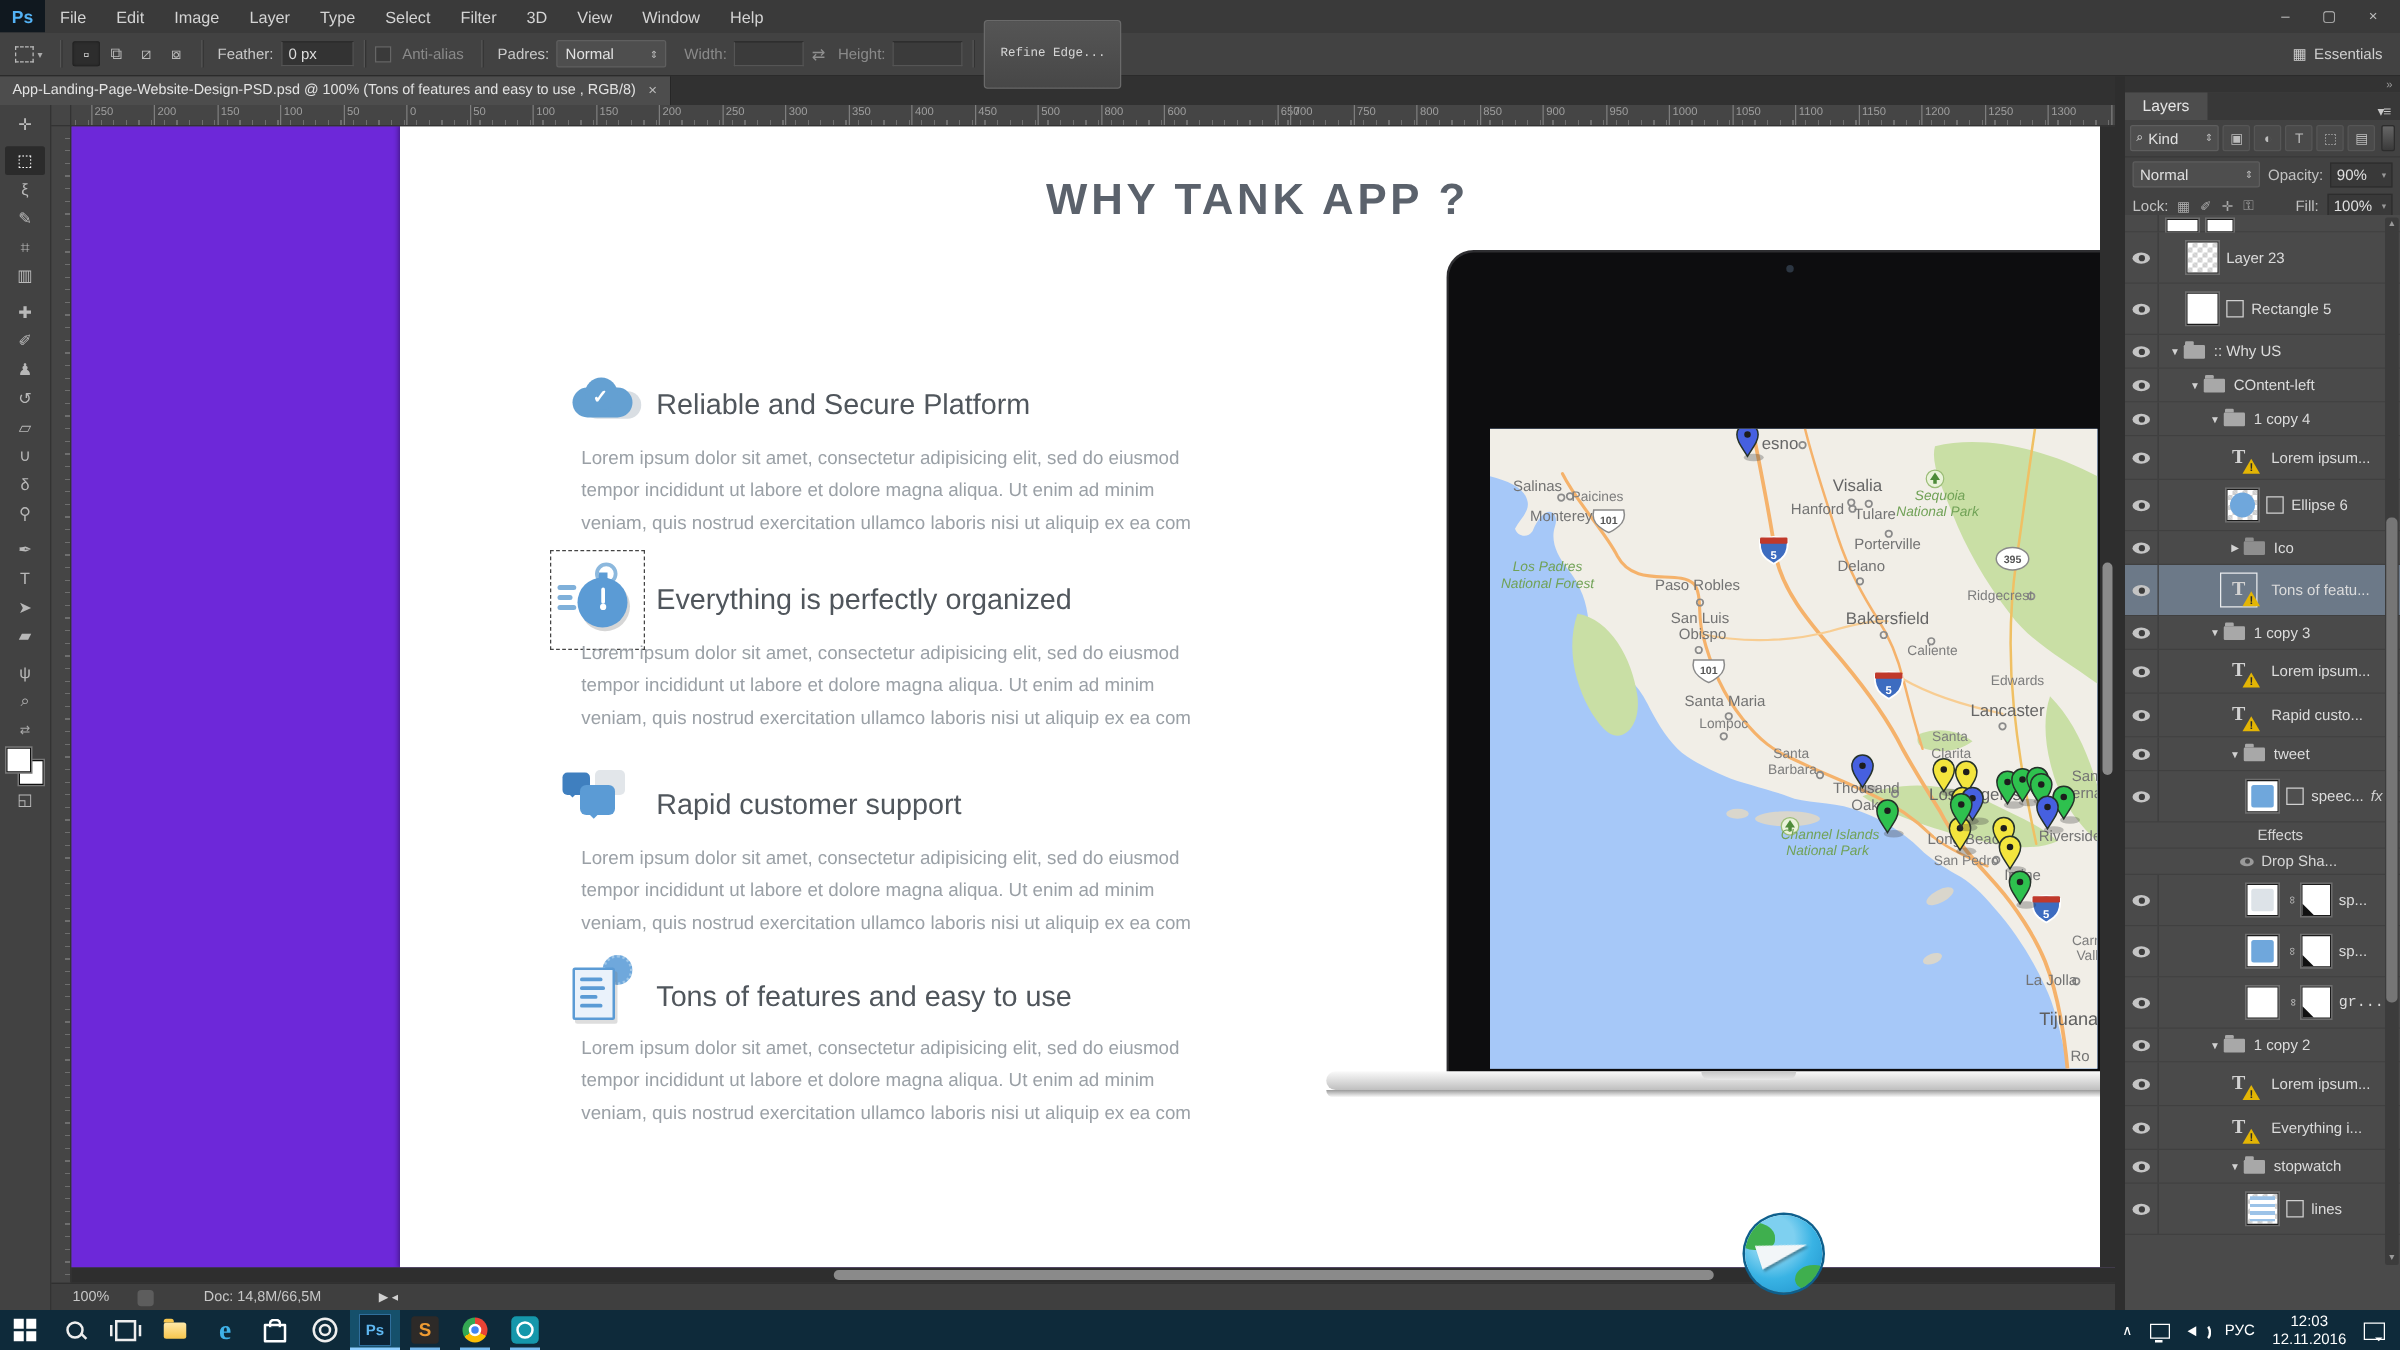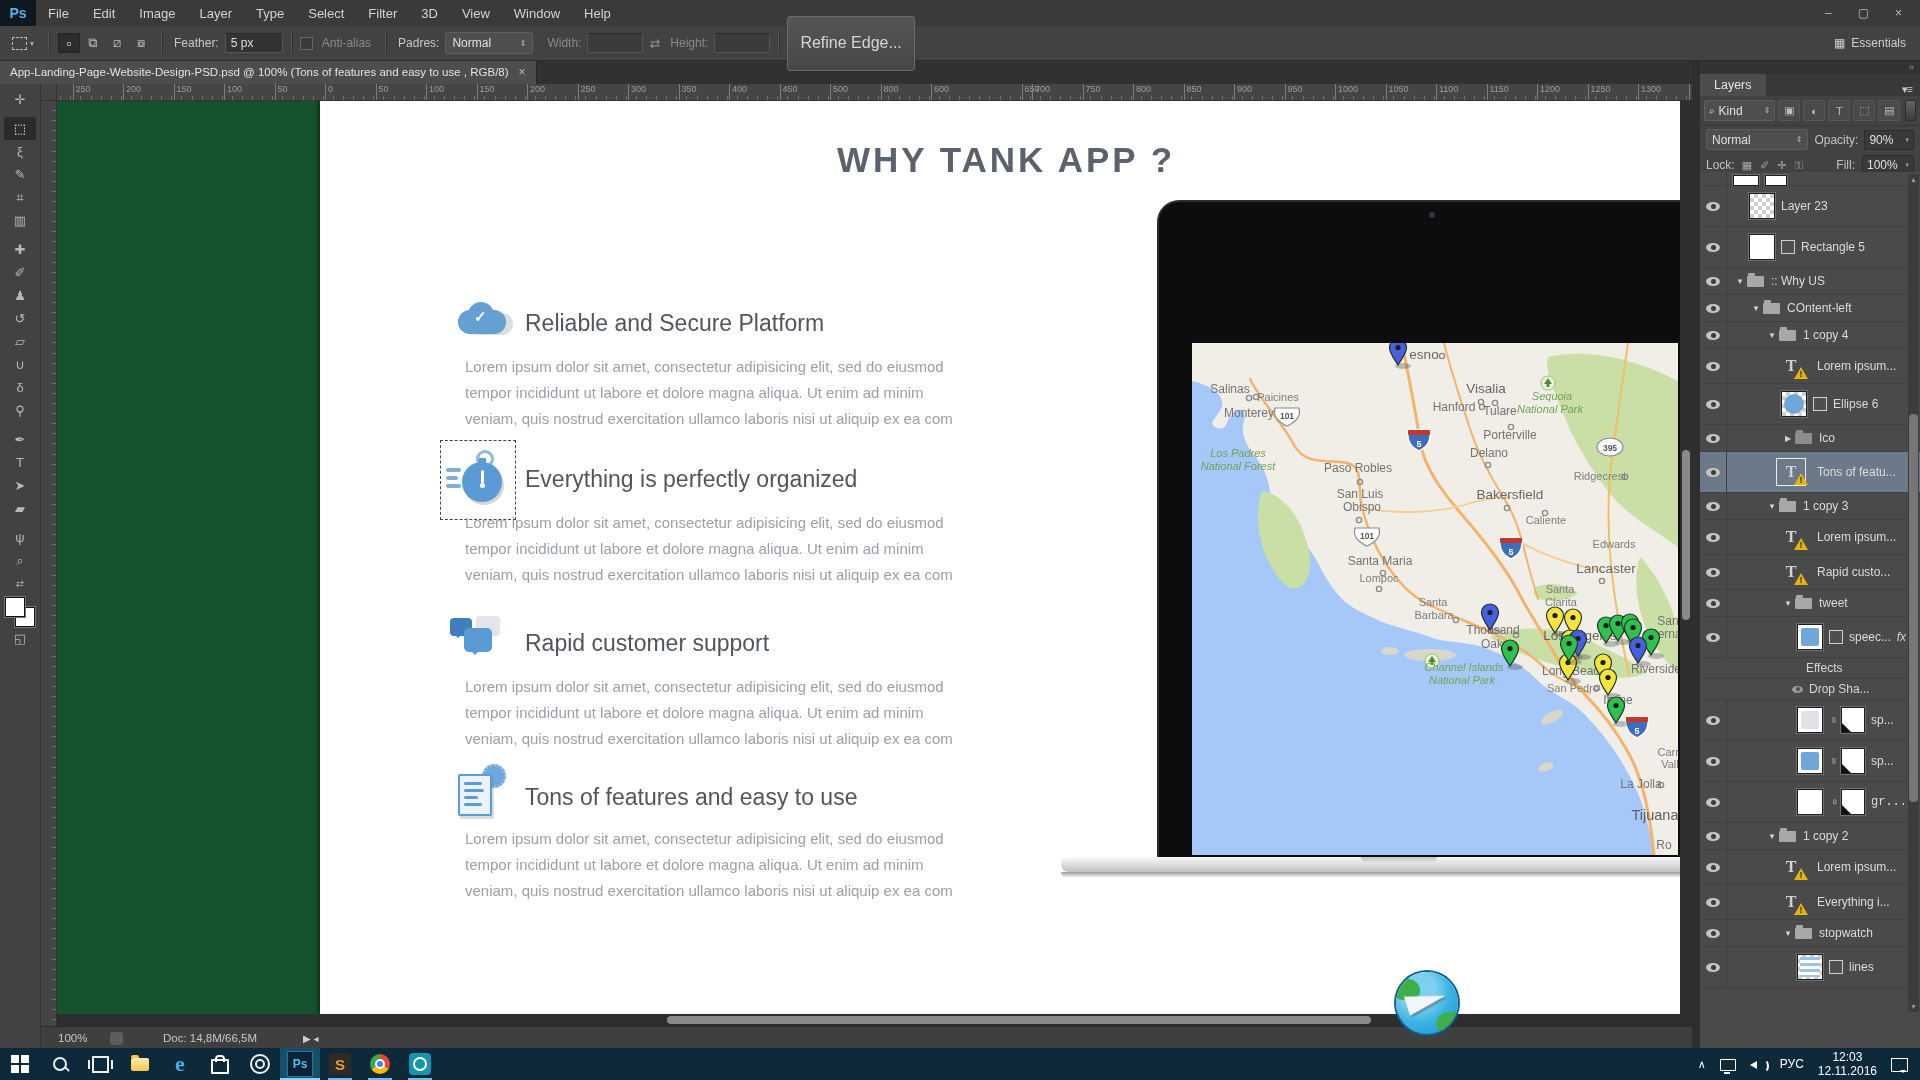--- a/index.html
+++ b/index.html
@@ -27,21 +27,21 @@
   .optlabel.dim{color:#8a8a8a;}
   .optinput{width:46px;height:18px;background:#333;border:1px solid #555;border-top-color:#2a2a2a;color:#ddd;
             font-size:12px;padding:0 5px;display:flex;align-items:center;}
   .optinput.empty{width:44px;background:#3b3b3b;}
   .chk{width:11px;height:11px;border:1px solid #666;background:#3a3a3a;margin-right:5px;}
   .dropdown{min-width:74px;height:20px;background:#4e4e4e;border:1px solid #5f5f5f;border-radius:2px;color:#e2e2e2;
             display:flex;align-items:center;padding:0 6px;gap:8px;}
   .dropdown .uds{margin-left:auto;font-size:8px;color:#bbb;}
   .swapw{color:#8f8f8f;font-size:13px;margin:0 6px;}
   .refinebtn{height:21px;padding:16px 12px;border:1px solid #6a6a6a;border-radius:3px;background:linear-gradient(#555,#474747);
-             color:#d6d6d6;display:flex;align-items:center;font-size:16px;}
+             color:#d6d6d6;display:flex;align-items:center;font-size:10px;font-family:Liberation Mono, monospace;}
   .workspace{margin-left:auto;margin-right:14px;display:flex;align-items:center;gap:6px;color:#cfcfcf;}
   
   .tabbar{position:absolute;left:0;top:60px;width:1700px;height:24px;background:#313131;z-index:30;display:flex;}
   .doctab{height:24px;background:#4d4d4d;border-right:1px solid #262626;display:flex;align-items:center;gap:10px;
           padding:0 10px;font-size:11.5px;color:#e3e3e3;max-width:560px;white-space:nowrap;}
   .doctab .close{color:#bbb;font-size:12px;}
   
   .toolbar{position:absolute;left:0;top:84px;bottom:32px;width:40px;background:#424242;border-right:1px solid #333;
            display:flex;flex-direction:column;align-items:center;padding-top:4px;z-index:35;}
   .tool{width:32px;height:23px;display:flex;align-items:center;justify-content:center;color:#b8b8b8;font-size:13px;
@@ -58,21 +58,21 @@
           overflow:hidden;z-index:25;
           background-image:repeating-linear-gradient(to right,#6e6e6e 0 1px,transparent 1px 10.1px);
           background-size:100% 4px;background-position:0 12px;background-repeat:no-repeat;}
   .rtick{position:absolute;top:0;height:16px;border-left:1px solid #7d7d7d;}
   .rtick span{position:absolute;left:2px;top:0px;font-size:9px;color:#9d9d9d;}
   .rulercorner{position:absolute;left:40px;top:84px;width:16px;height:16px;background:#454545;border-right:1px solid #333;border-bottom:1px solid #333;z-index:26;}
   .rulerv{position:absolute;left:40px;top:100px;width:16px;bottom:54px;background:#454545;border-right:1px solid #333;z-index:25;
           background-image:repeating-linear-gradient(to bottom,#6e6e6e 0 1px,transparent 1px 10.1px);
           background-size:4px 100%;background-position:12px 0;background-repeat:no-repeat;}
   
-  .pasteboard{position:absolute;left:56px;top:100px;width:1636px;height:914px;background:#14532d;overflow:hidden;z-index:10;}
+  .pasteboard{position:absolute;left:56px;top:100px;width:1636px;height:914px;background:#6d28d9;overflow:hidden;z-index:10;}
   .doc{position:absolute;left:264px;top:0;width:1372px;height:914px;background:#fff;box-shadow:-2px 0 4px rgba(0,0,0,.4);}
   .docheading{position:absolute;left:0;top:40px;width:100%;text-align:center;font-size:35px;font-weight:bold;
               color:#5b626c;letter-spacing:3px;}
   .feature{position:absolute;left:120px;}
   .f-icon{position:absolute;}
   .f-title{position:absolute;left:85px;font-size:23px;color:#50565c;white-space:nowrap;}
   .f-body{position:absolute;left:25px;width:496px;font-size:15px;line-height:26px;color:#9aa0a6;}
   
   .cloud{position:relative;width:54px;height:34px;}
   .cloud:before{content:"";position:absolute;left:4px;top:10px;width:46px;height:22px;border-radius:12px;background:#d9dee3;transform:translate(5px,1px);}
@@ -265,21 +265,21 @@
     </div>
     <div class="sep"></div>
     <div id="modebtns" style="display:flex;">
         <div class="modebtn active">▫</div>
         <div class="modebtn">⧉</div>
         <div class="modebtn">⧄</div>
         <div class="modebtn">⧇</div>
       </div>
     <div class="sep"></div>
     <span class="optlabel">Feather:</span>
-    <div class="optinput">5 px</div>
+    <div class="optinput">0 px</div>
     <div class="sep"></div>
     <span class="chk"></span>
     <span class="optlabel dim">Anti-alias</span>
     <div class="sep"></div>
     <span class="optlabel">Padres:</span>
     <div class="dropdown">
       <span>Normal</span>
       <span class="uds">⇕</span>
     </div>
     <span class="optlabel dim" style="margin-left:14px">Width:</span>

